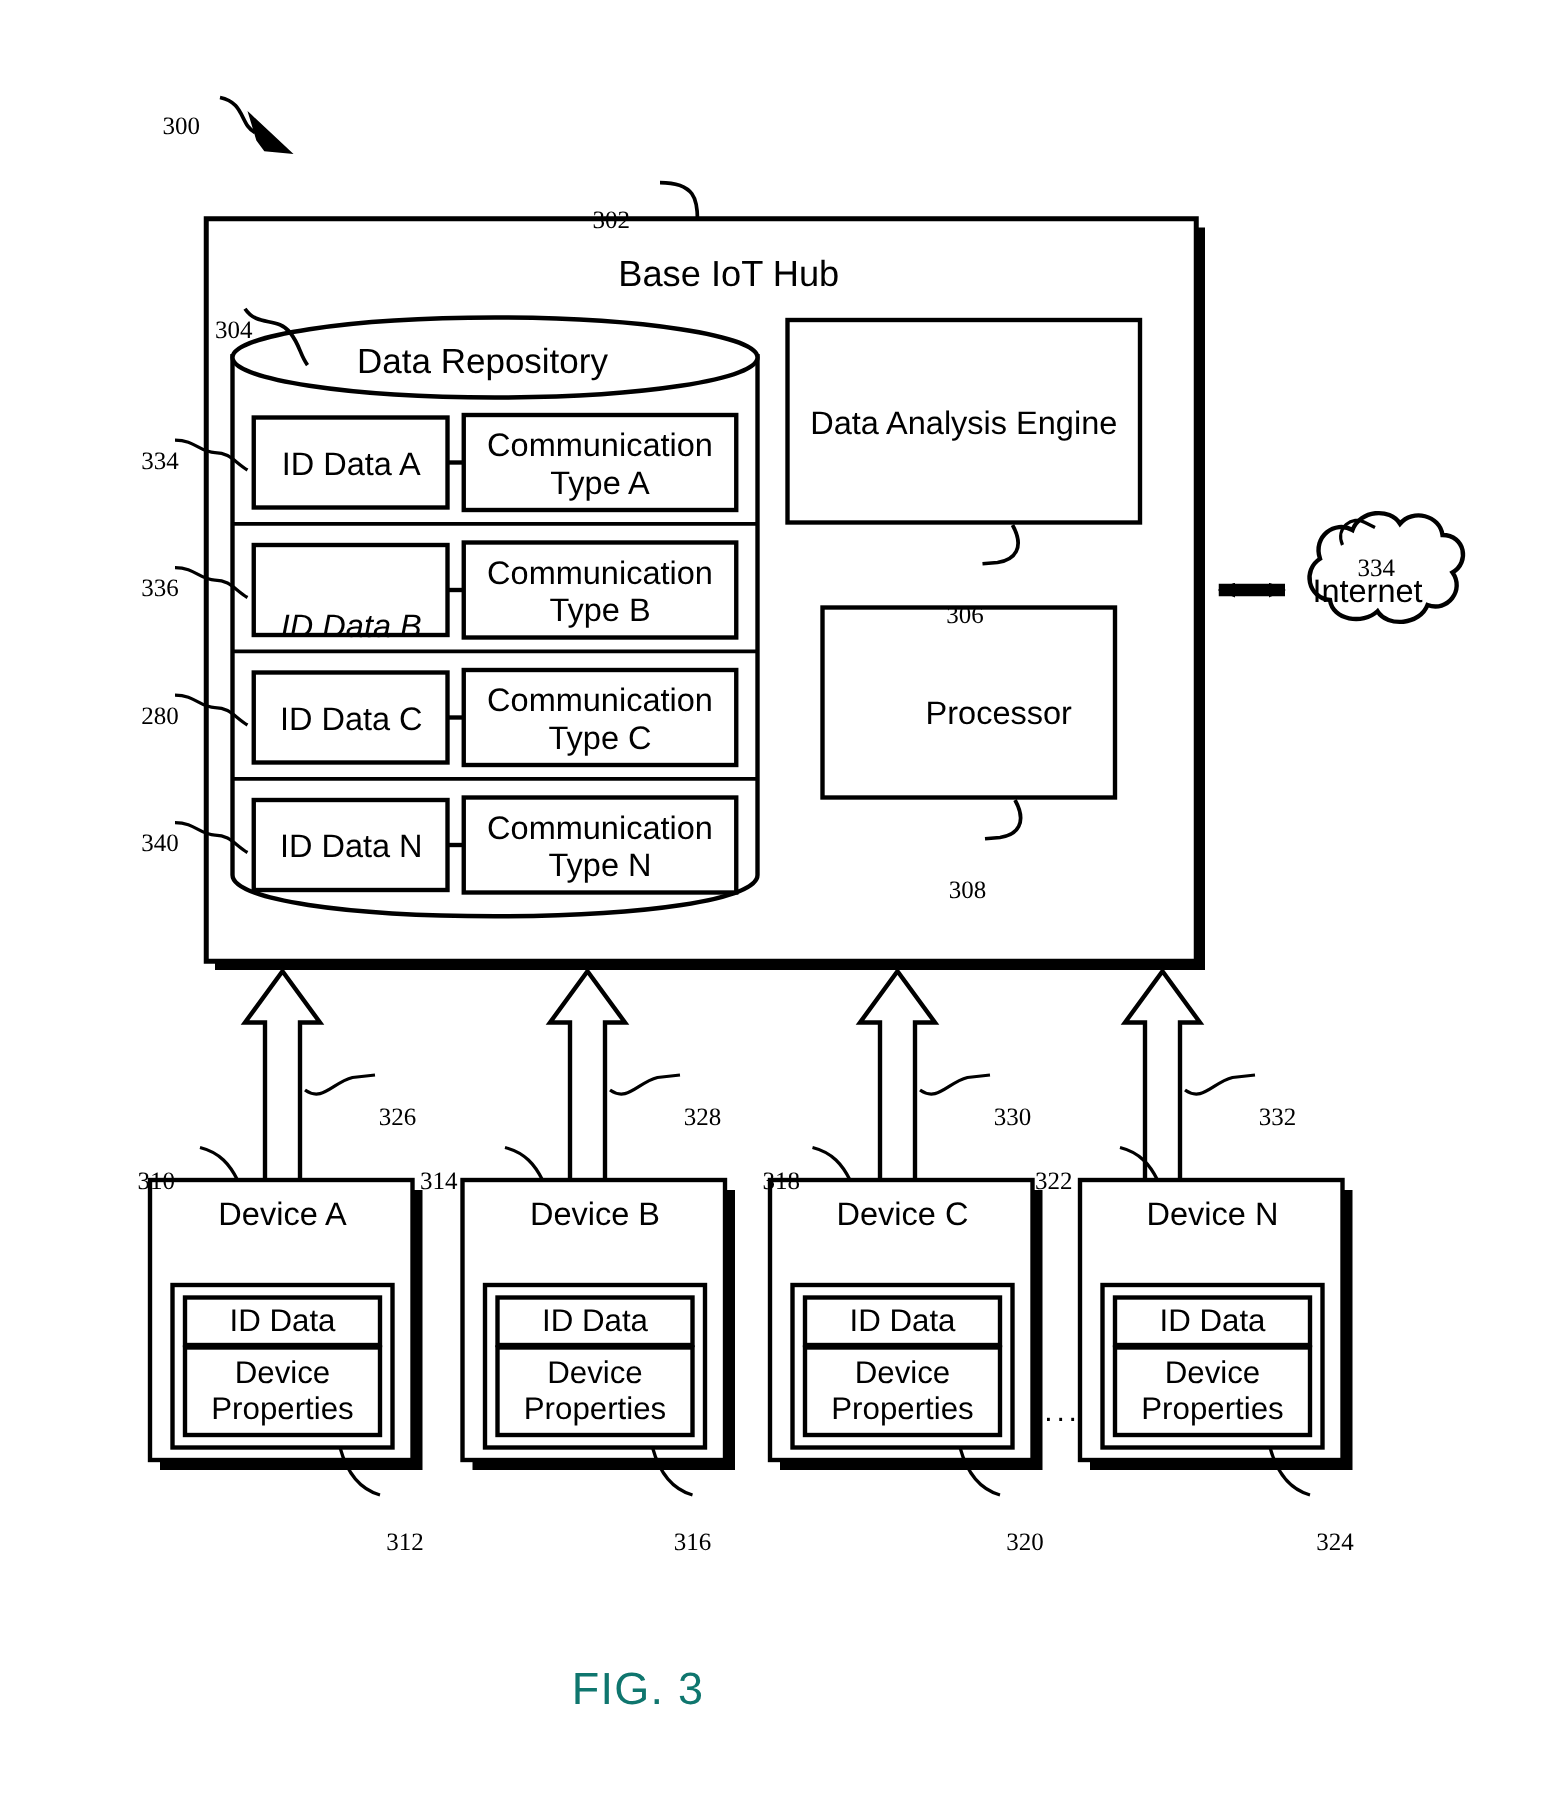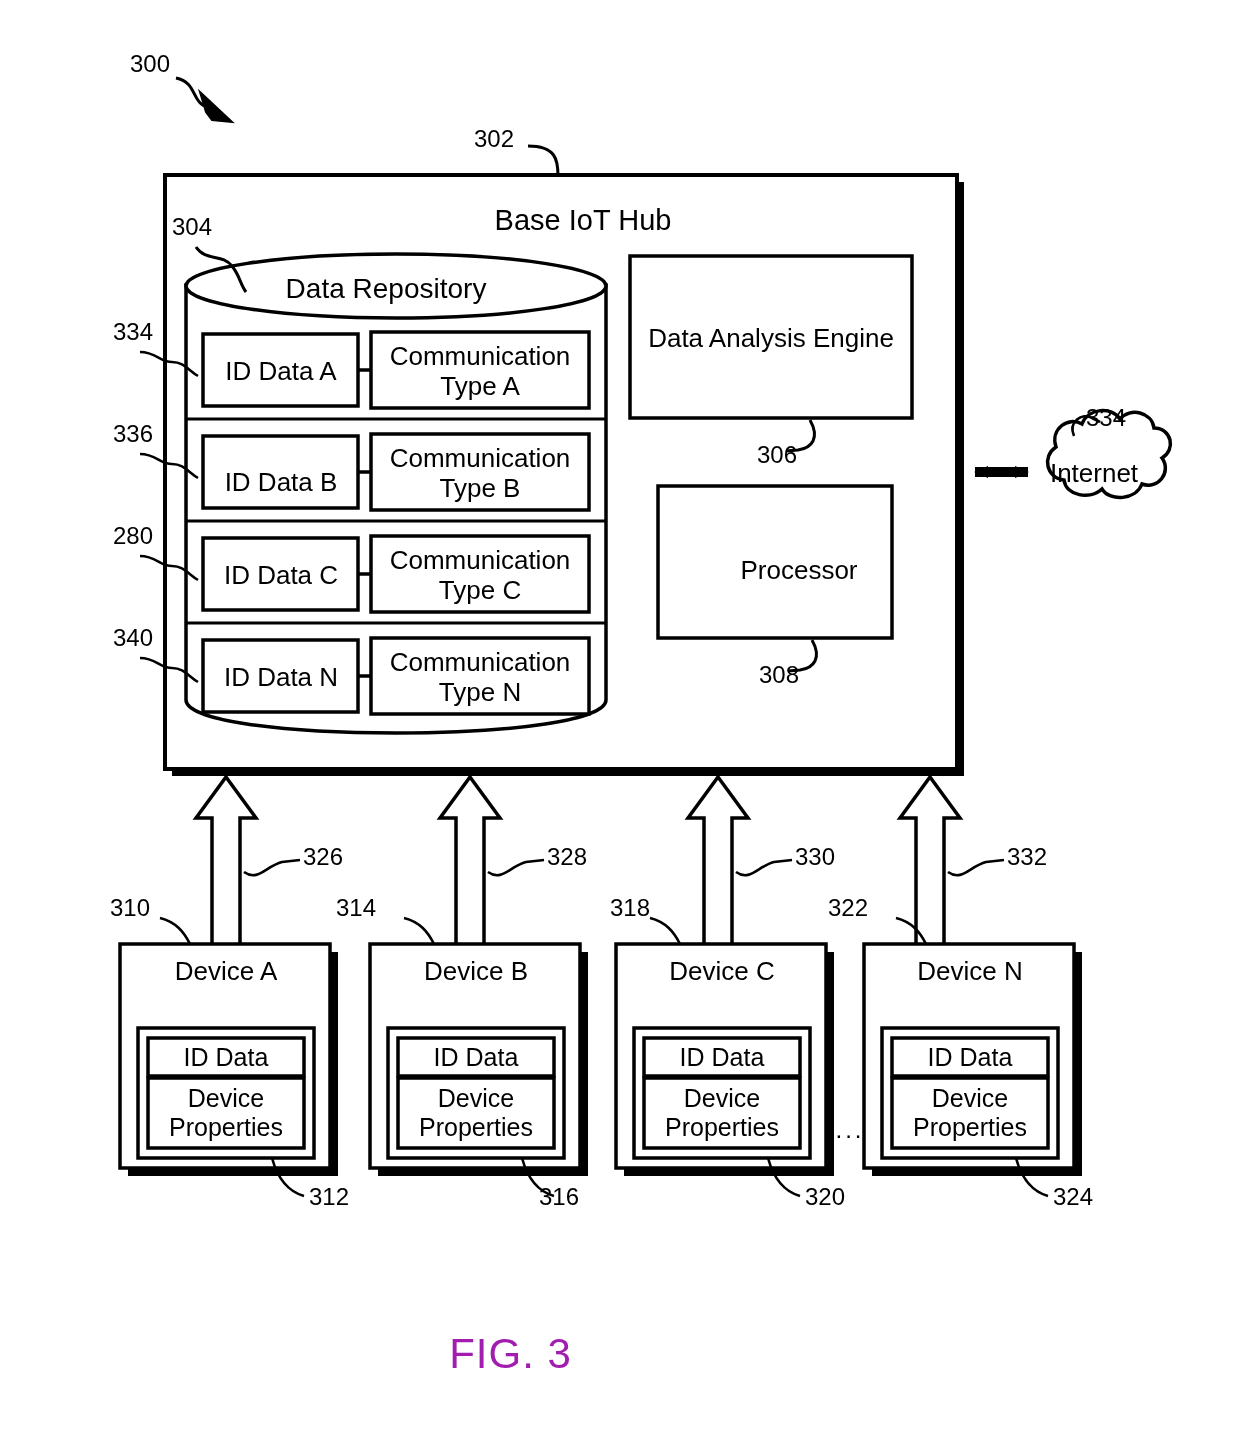--- a/index.html
+++ b/index.html
@@ -33,24 +33,25 @@
     color: #000;
     white-space: nowrap;
     line-height: 1.18;
   }
   .lbl.ctr {
     text-align: center;
     transform: translateX(-50%);
   }
   .refnum {
     position: absolute;
-    font-family: Liberation Sans, sans-serif;
-    font-size: 24px;
+    font-family: Liberation Serif, serif;
+    font-size: 20px;
     color: #000;
     white-space: nowrap;
+    margin-top: 40px;
   }
   .boxtxt {
     position: absolute;
     font-family: "Liberation Sans", sans-serif;
     font-size: 26px;
     color: #000;
     text-align: center;
     white-space: nowrap;
     line-height: 1.16;
     transform: translate(-50%, -50%);
@@ -59,23 +60,23 @@
     white-space: normal;
     width: 216px;
   }
   #figcaption {
     position: absolute;
     left: 0;
     top: 1330px;
     width: 1021px;
     text-align: center;
     font-family: "Liberation Sans", sans-serif;
-    font-size: 42px;
+    font-size: 36px;
     letter-spacing: 1px;
-    color: #a21caf;
+    color: #0f766e;
   }
 </style>
 </head>
 <body>
 
 <div id="figure">
 
   <svg id="svg-layer" viewBox="0 0 1240 1442">
     <defs>
       <marker id="solidArrow" markerWidth="14" markerHeight="12" refX="13" refY="6" orient="auto" markerUnits="userSpaceOnUse">
@@ -234,21 +235,21 @@
   <div class="lbl ctr" style="left:386px; top:272px; font-size:28px;">Data Repository</div>
 
   <div class="refnum" style="left:113px; top:318px;">334</div>
   <div class="refnum" style="left:113px; top:420px;">336</div>
   <div class="refnum" style="left:113px; top:522px;">280</div>
   <div class="refnum" style="left:113px; top:624px;">340</div>
 
   <div class="boxtxt" style="left:281px; top:371px;">ID Data A</div>
   <div class="boxtxt two" style="left:480px; top:371px;">Communication Type A</div>
 
-  <div class="boxtxt" style="left:281px; top:482px;">ID Data B</div>
+  <div class="boxtxt" style="left:281px; top:501px;font-style:italic;">ID Data B</div>
   <div class="boxtxt two" style="left:480px; top:473px;">Communication Type B</div>
 
   <div class="boxtxt" style="left:281px; top:575px;">ID Data C</div>
   <div class="boxtxt two" style="left:480px; top:575px;">Communication Type C</div>
 
   <div class="boxtxt" style="left:281px; top:677px;">ID Data N</div>
   <div class="boxtxt two" style="left:480px; top:677px;">Communication Type N</div>
 
   <div class="boxtxt two" style="left:771px; top:338px; width:250px;">Data Analysis Engine</div>
   <div class="refnum" style="left:757px; top:441px;">306</div>

